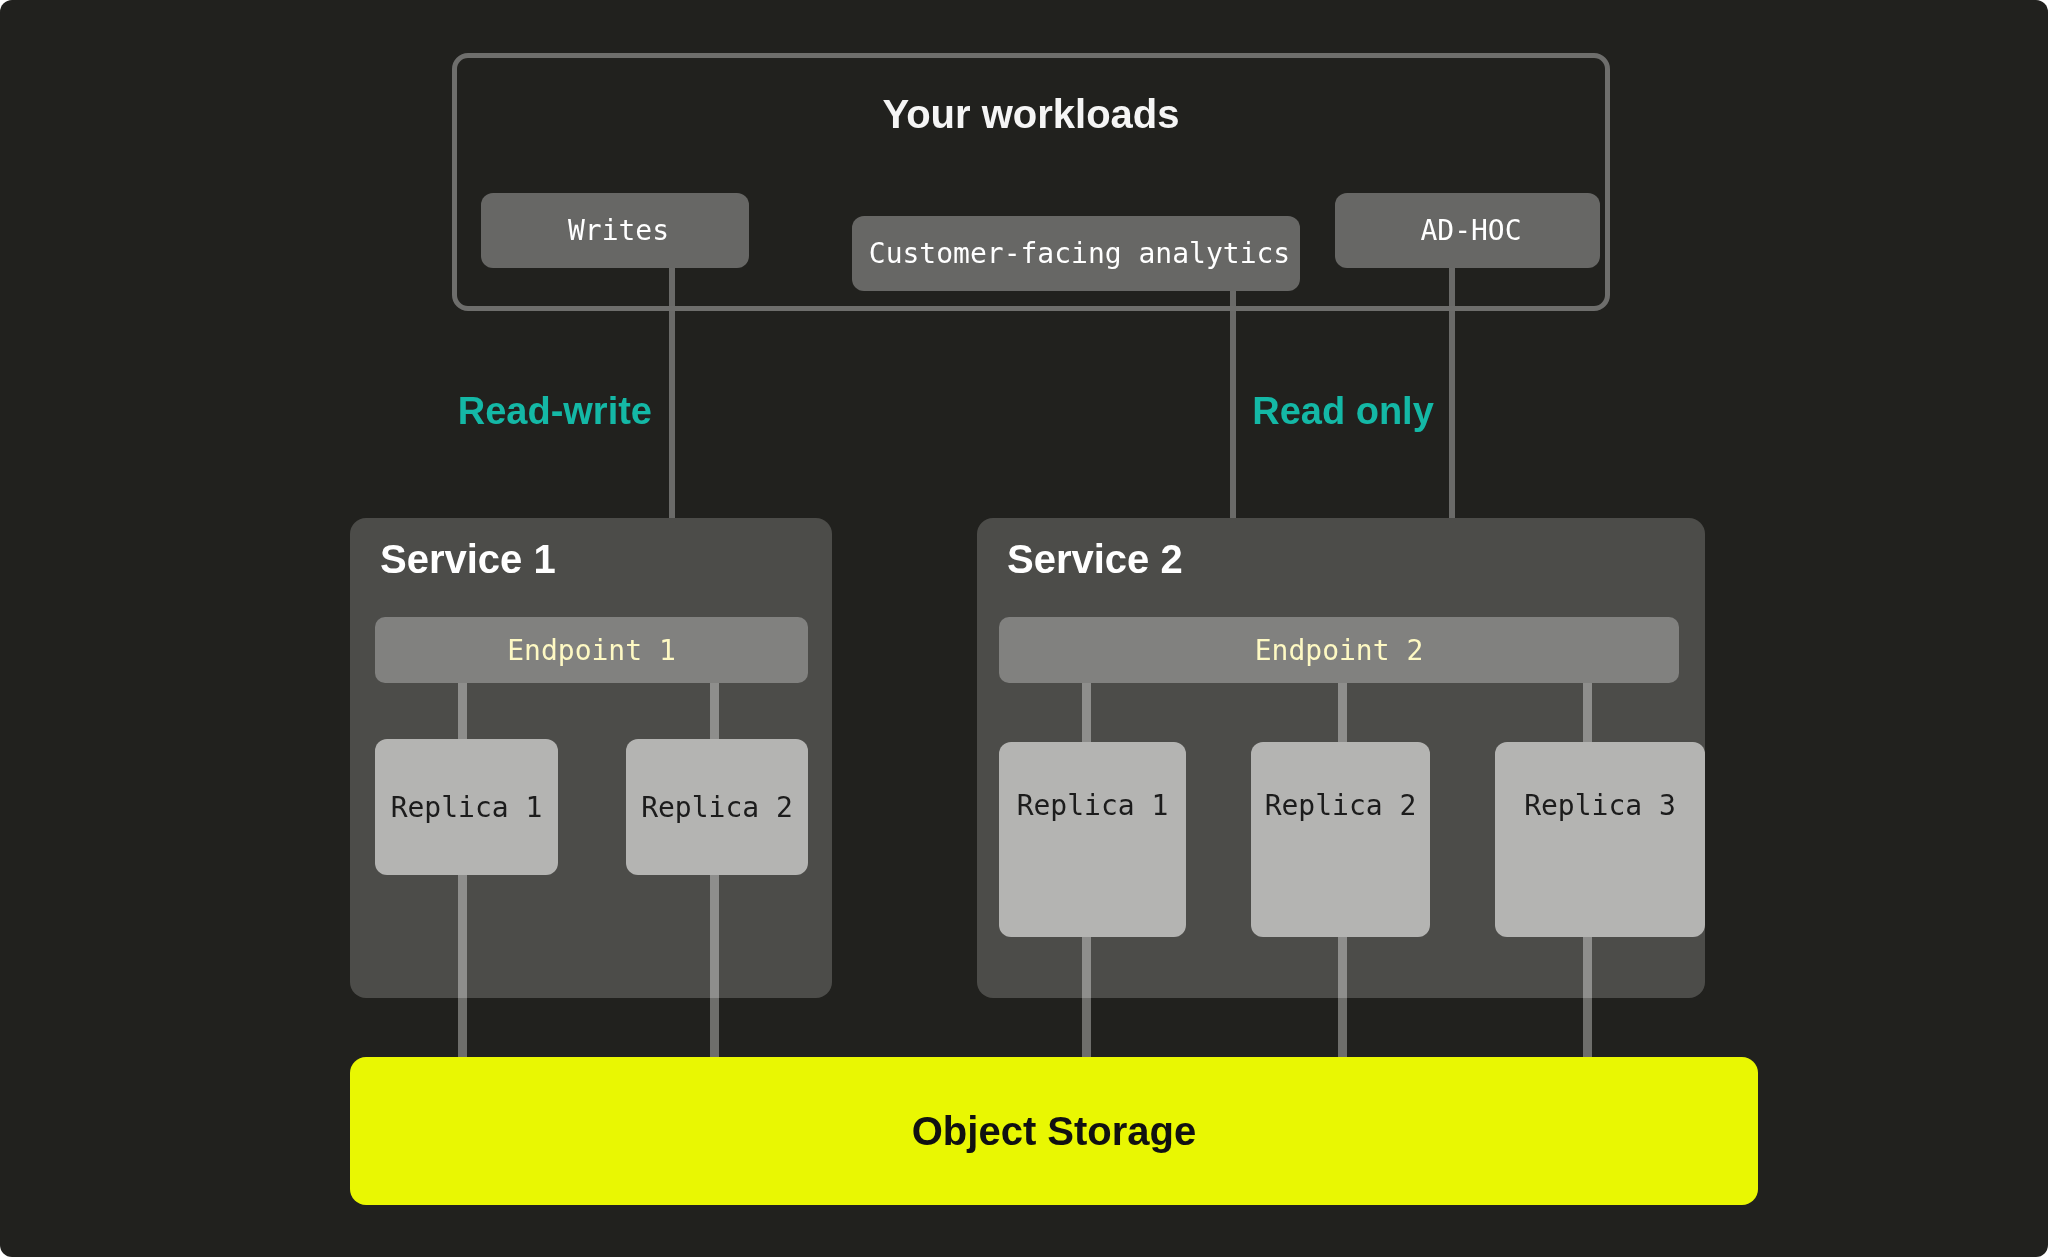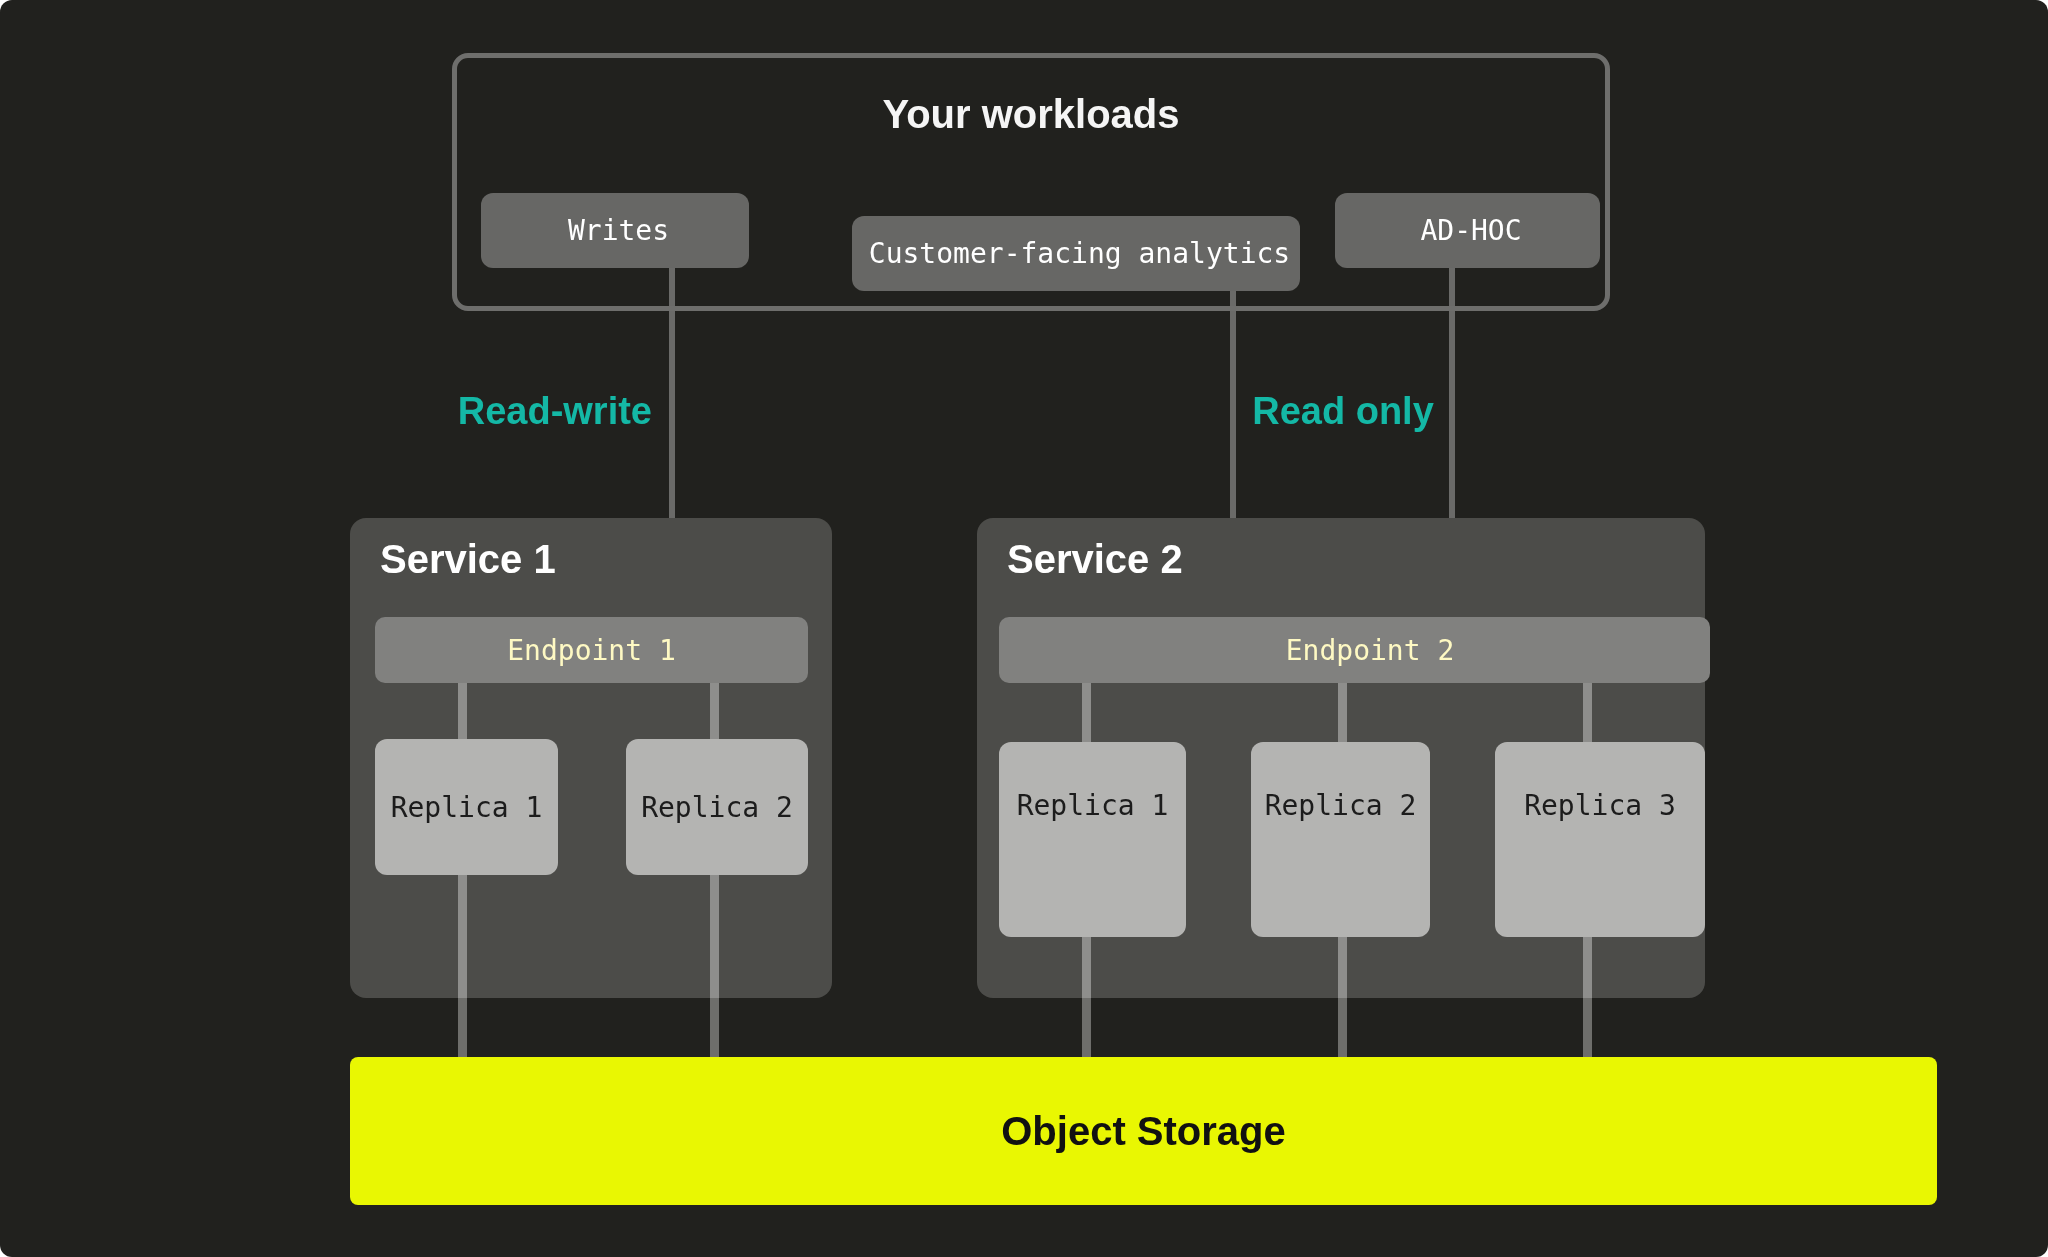--- a/index.html
+++ b/index.html
@@ -84,21 +84,21 @@
     top: 99px; height: 66px;
     background: #81817f;
     border-radius: 10px;
     color: #fef9c3;
     font-family: "DejaVu Sans Mono", monospace;
     font-size: 28px;
     display: flex; align-items: center; justify-content: center;
     z-index: 2;
   }
   .endpoint-s1 { left: 25px; width: 433px; }
-  .endpoint-s2 { left: 22px; width: 680px; padding-left: 31px; }
+  .endpoint-s2 { left: 22px; width: 680px; }
 
   .panel-line {
     width: 9px; top: 165px; height: 315px;
     background: #8e8e8c;
     z-index: 1;
   }
   .replica {
     background: #b4b4b2;
     border-radius: 12px;
     color: #1c1c1c;
@@ -116,23 +116,23 @@
     display: flex; align-items: flex-start; justify-content: center;
     padding-top: 47px;
     box-sizing: border-box;
   }
 
   
   .drop-line { width: 9px; top: 998px; height: 59px; background: #6e6e6b; }
 
   
   .storage-bar {
-    left: 350px; top: 1057px; width: 1587px; height: 148px;
+    left: 350px; top: 1057px; width: 1408px; height: 148px;
     background: #e9f702;
-    border-radius: 8px;
+    border-radius: 16px;
     display: flex; align-items: center; justify-content: center;
     font-size: 40px; font-weight: bold; color: #111111;
   }
 </style>
 </head>
 <body>
 
 <div class="canvas">
 
   <div class="abs arrow-shaft shaft-writes"></div>

